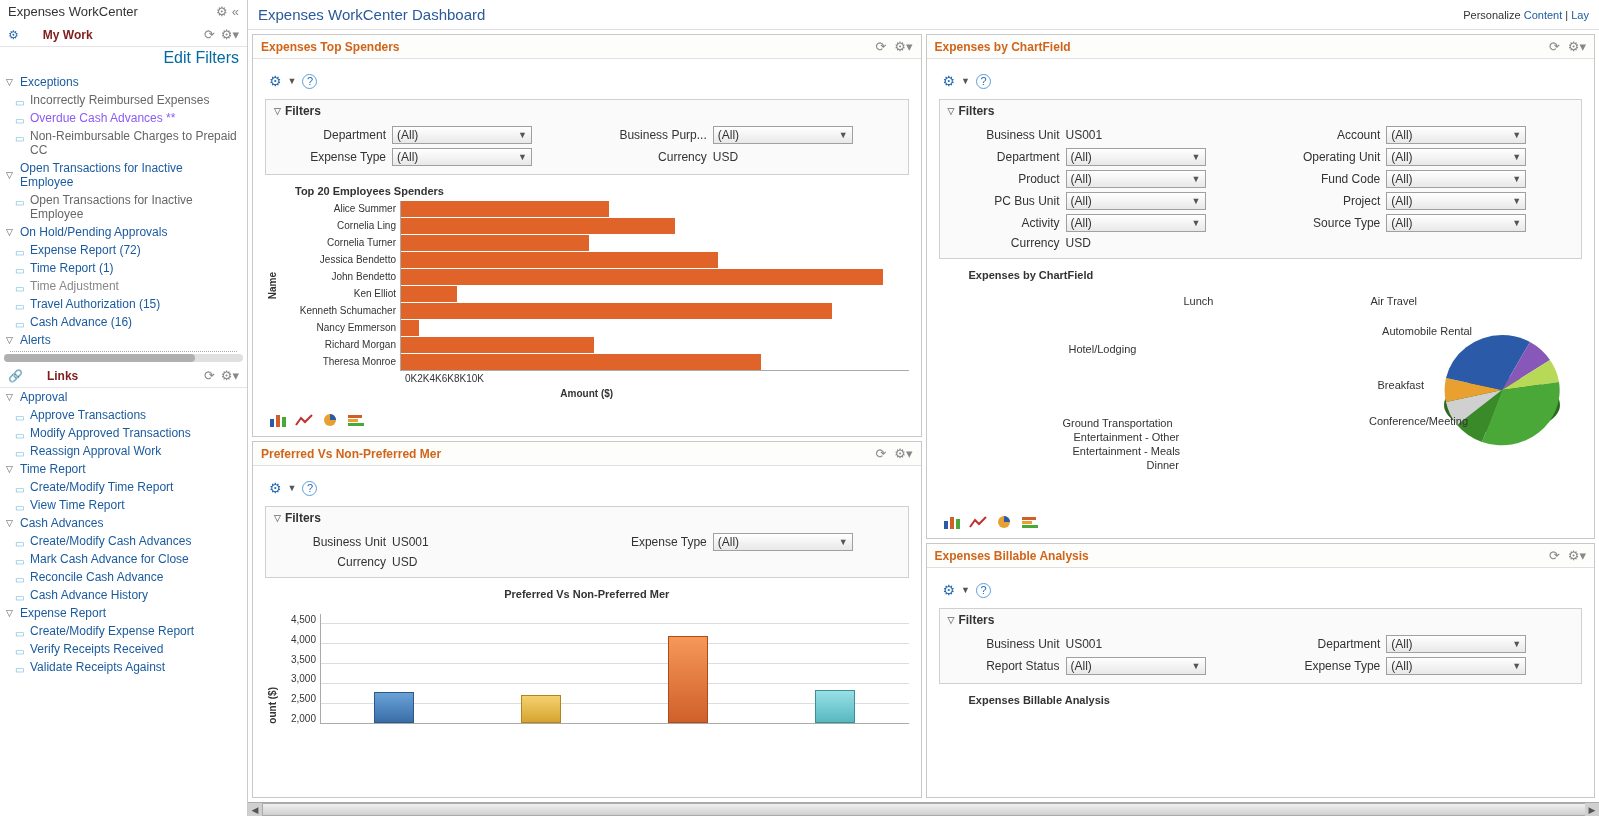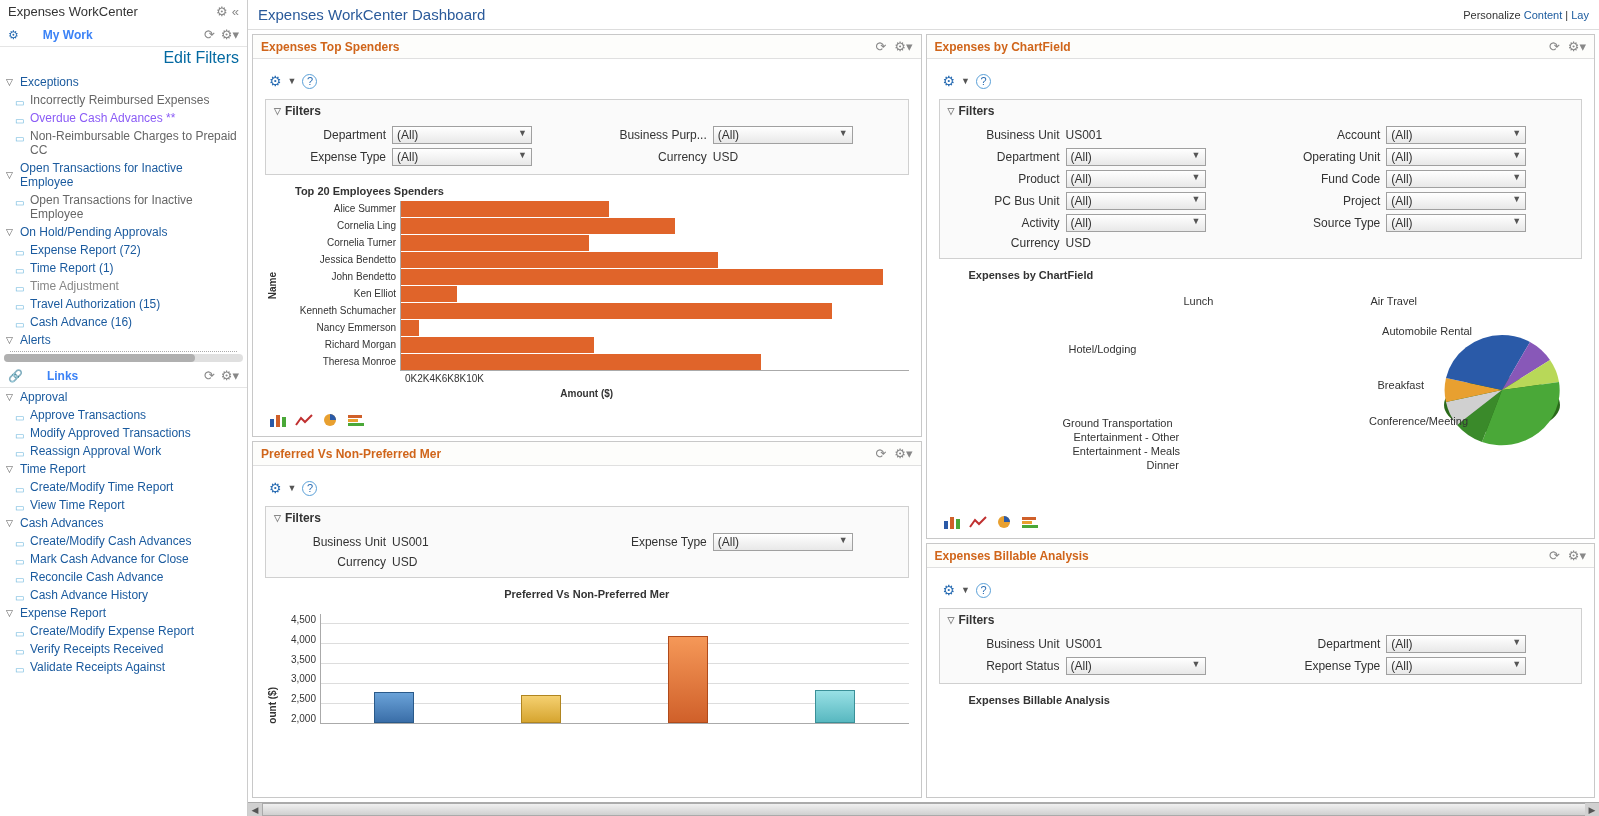--- a/index.html
+++ b/index.html
@@ -11,21 +11,21 @@
 .sidebar-header { display: flex; justify-content: space-between; align-items: center; padding: 4px 8px; }
 .sidebar-title { font-size: 13px; color: #333; }
 .sidebar-ctrls { display: flex; gap: 4px; }
 .sidebar-ctrls span { color: #888; font-size: 13px; cursor: pointer; }
 .tabs { display: flex; border-bottom: 1px solid #c0c0c0; padding: 0 4px; margin-top: 4px; }
 .tab { padding: 3px 12px; background: #f5f5f5; border: 1px solid #c0c0c0; border-bottom: none; margin-right: 2px; font-size: 12px; color: #1a5a9e; cursor: pointer; }
 .tab.active { background: #e8f0e0; font-weight: bold; color: #336; }
 
 .section-hdr { display: flex; align-items: center; justify-content: space-between; padding: 4px 8px; border-bottom: 1px solid #e5e5e5; }
 .section-hdr-left { display: flex; align-items: center; gap: 4px; }
-.section-title { font-weight: bold; color: #3b82f6; font-size: 12px; padding-left: 20px; }
+.section-title { font-weight: bold; color: #7f1d1d; font-size: 12px; padding-left: 20px; }
 .section-icons { display: flex; gap: 6px; color: #888; }
 .section-icons span { cursor: pointer; font-size: 13px; }
 .edit-filters { text-align: right; padding: 2px 8px; }
 .edit-filters a { color: #0369a1; text-decoration: none; font-size: 16px; }
 
 .tree { padding: 4px 0; overflow-y: auto; }
 .tree-group { padding: 2px 8px 2px 6px; color: #1a5a9e; font-size: 12px; cursor: pointer; display: flex; align-items: center; gap: 4px; }
 .tree-group .toggle { color: #555; font-size: 9px; width: 10px; }
 .tree-item { padding: 2px 8px 2px 30px; color: #1a5a9e; font-size: 12px; cursor: pointer; display: flex; align-items: center; gap: 6px; position: relative; }
 .tree-item.red { color: #8b5cf6; }
@@ -59,21 +59,21 @@
 .gear-row .gear { color: #2a6db3; font-size: 14px; }
 .gear-row .caret { color: #555; font-size: 9px; }
 .gear-row .help { display: inline-flex; align-items: center; justify-content: center; width: 15px; height: 15px; border: 1px solid #5aa0d8; border-radius: 50%; color: #2a6db3; font-size: 11px; }
 
 .filters-panel { border: 1px solid #d0d0d0; background: #fafafa; }
 .filters-hdr { padding: 4px 8px; font-weight: bold; font-size: 12px; display: flex; align-items: center; gap: 4px; }
 .filters-hdr .toggle { color: #888; font-size: 9px; }
 .filters-grid { display: grid; grid-template-columns: 1fr 1fr; gap: 4px 20px; padding: 4px 10px 8px 10px; }
 .filter-row { display: flex; align-items: center; gap: 6px; }
 .filter-label { text-align: right; width: 110px; font-size: 12px; color: #333; flex-shrink: 0; }
-.filter-select { border: 1px solid #a0a0a0; background: linear-gradient(#fff,#e8e8e8); padding: 1px 4px; font-size: 12px; width: 140px; display: flex; justify-content: space-between; align-items: flex-start; cursor: pointer; }
+.filter-select { border: 1px solid #a0a0a0; background: linear-gradient(#fff,#e8e8e8); padding: 1px 4px; font-size: 12px; width: 140px; display: flex; justify-content: space-between; align-items: center; cursor: pointer; }
 .filter-select .dd { font-size: 9px; color: #555; }
 .filter-value { font-size: 12px; color: #333; }
 
 
 .chart-title { font-weight: bold; font-size: 11px; text-align: left; padding: 10px 0 4px 30px; }
 .chart-title.center { text-align: center; padding-left: 0; }
 .hbar-chart { display: flex; padding: 0 0 0 0; }
 .hbar-ylabel { writing-mode: vertical-rl; transform: rotate(180deg); font-size: 10px; font-weight: bold; align-self: center; padding: 0 2px; }
 .hbar-names { display: flex; flex-direction: column; gap: 1px; width: 120px; }
 .hbar-names div { font-size: 10px; text-align: right; padding: 1px 4px; height: 16px; line-height: 14px; }

